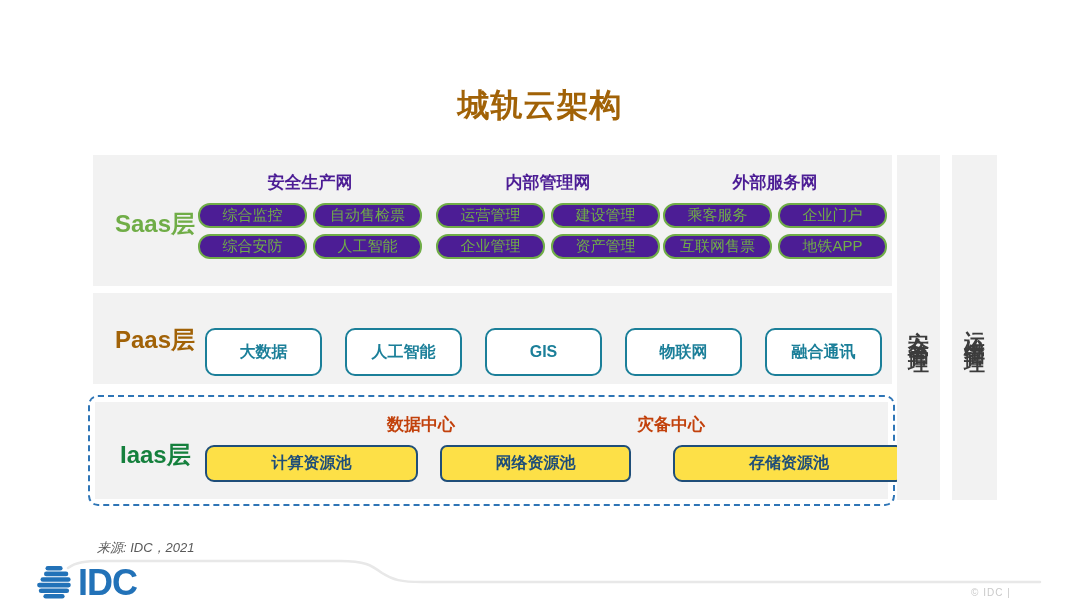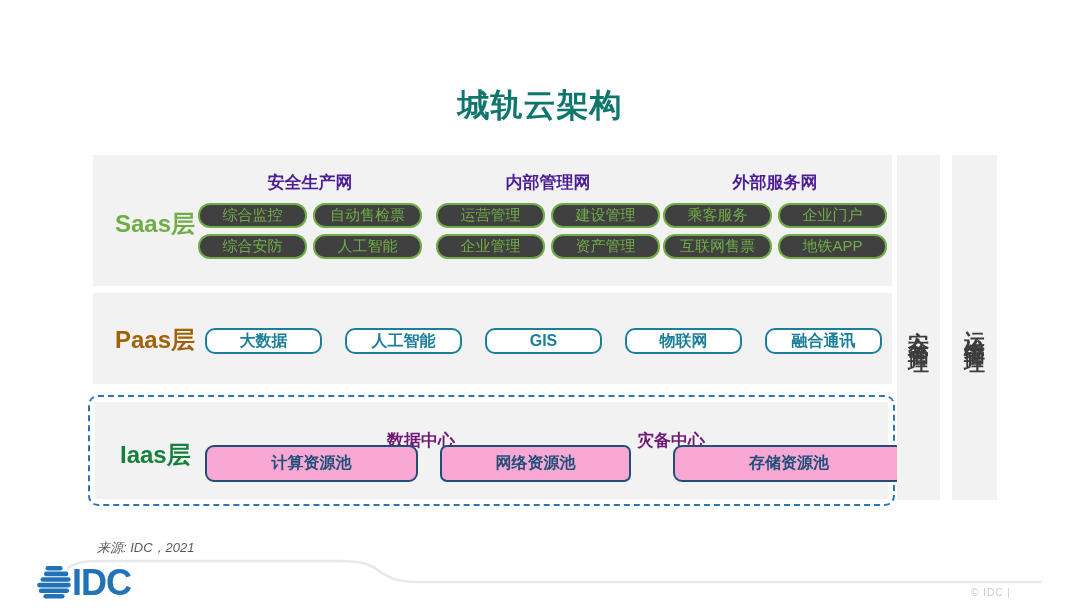--- a/index.html
+++ b/index.html
@@ -2,72 +2,72 @@
 <html><head>
 <meta charset="utf-8">
 <style>
   html,body{margin:0;padding:0;background:#fff;}
   *{box-sizing:border-box;}
   .page{position:relative;width:1080px;height:608px;background:#ffffff;overflow:hidden;
         font-family:"Liberation Sans","DejaVu Sans",sans-serif;}
 
   
   .title{position:absolute;top:84px;left:0;width:100%;text-align:center;
-         font-size:32px;font-weight:bold;color:#0f766e;letter-spacing:1px;}
+         font-size:32px;font-weight:bold;color:#a16207;letter-spacing:1px;}
 
   
   .panel{position:absolute;background:#F2F2F2;}
   #saas-block{left:93px;top:155px;width:799px;height:131px;}
   #paas-block{left:93px;top:293px;width:799px;height:91px;}
   #iaas-dashed{position:absolute;left:88px;top:395px;width:807px;height:111px;
                border:2px dashed #2E75B6;border-radius:10px;background:transparent;}
   #iaas-inner{position:absolute;left:5px;top:5px;width:793px;height:97px;background:#F2F2F2;}
 
   
   .layer-label{position:absolute;font-size:24px;font-weight:bold;white-space:nowrap;}
   .saas-label{left:22px;top:53px;color:#70AD47;}
   .paas-label{left:22px;top:31px;color:#a16207;}
   .iaas-label{left:30px;top:42px;color:#15803d;}
 
   
   .saas-group{position:absolute;top:16px;width:224px;}
   #saas-g1{left:105px;} #saas-g2{left:343px;} #saas-g3{left:570px;}
   .saas-group-title{text-align:center;font-size:17px;font-weight:bold;color:#4c1d95;margin-bottom:9px;}
   .saas-grid{display:grid;grid-template-columns:1fr 1fr;gap:6px;}
-  .saas-box{height:25px;background:#404040;border:2px solid #70AD47;border-radius:12px;
+  .saas-box{height:25px;background:#4c1d95;border:2px solid #70AD47;border-radius:12px;
             color:#70AD47;font-size:15px;display:flex;align-items:center;justify-content:center;
             white-space:nowrap;}
 
   
   .paas-row{position:absolute;left:112px;top:35px;display:flex;gap:23px;}
-  .paas-box{width:117px;height:26px;background:#fff;border:2px solid #1B7F99;border-radius:10px;
+  .paas-box{width:117px;height:48px;background:#fff;border:2px solid #1B7F99;border-radius:10px;
             color:#1B7F99;font-size:16px;font-weight:bold;display:flex;align-items:center;justify-content:center;}
 
   
   .iaas-center-label{position:absolute;top:16px;transform:translateX(-50%);
-                     font-size:17px;font-weight:bold;color:#701a75;white-space:nowrap;margin-top:16px;}
+                     font-size:17px;font-weight:bold;color:#c2410c;white-space:nowrap;}
   #iaas-dc{left:331px;} #iaas-dr{left:581px;}
-  .iaas-box{position:absolute;top:48px;height:37px;background:#f9a8d4;border:2px solid #1F4E79;
+  .iaas-box{position:absolute;top:48px;height:37px;background:#fde047;border:2px solid #1F4E79;
             border-radius:9px;color:#1F4E79;font-size:16px;font-weight:bold;
             display:flex;align-items:center;justify-content:center;}
   #iaas-b1{left:115px;width:213px;} #iaas-b2{left:350px;width:191px;border-radius:7px;} #iaas-b3{left:583px;width:232px;}
 
   
   .sidebar{position:absolute;top:155px;height:345px;background:#F2F2F2;
            display:flex;align-items:center;justify-content:center;}
   #sidebar-1{left:897px;width:43px;} #sidebar-2{left:952px;width:45px;}
   .sidebar-text{writing-mode:vertical-rl;text-orientation:upright;font-size:21px;font-weight:bold;
                 color:#3C3C3C;letter-spacing:7px;}
 
   
   .source-note{position:absolute;left:97px;top:539px;font-size:13px;font-style:italic;color:#595959;}
 
   
   .footer-swoosh{position:absolute;left:0;top:552px;width:1080px;height:56px;}
-  .logo{position:absolute;left:36px;top:565px;display:flex;align-items:center;gap:0;}
+  .logo{position:absolute;left:36px;top:565px;display:flex;align-items:center;gap:6px;}
   .logo-text{font-size:36px;font-weight:bold;color:#2272B8;line-height:1;letter-spacing:-1px;}
   .copyright{position:absolute;left:971px;top:587px;font-size:10px;color:#C9C9C9;letter-spacing:1px;}
 </style>
 </head>
 <body>
 
 <div class="page">
 
   <div class="title">城轨云架构</div>
 

